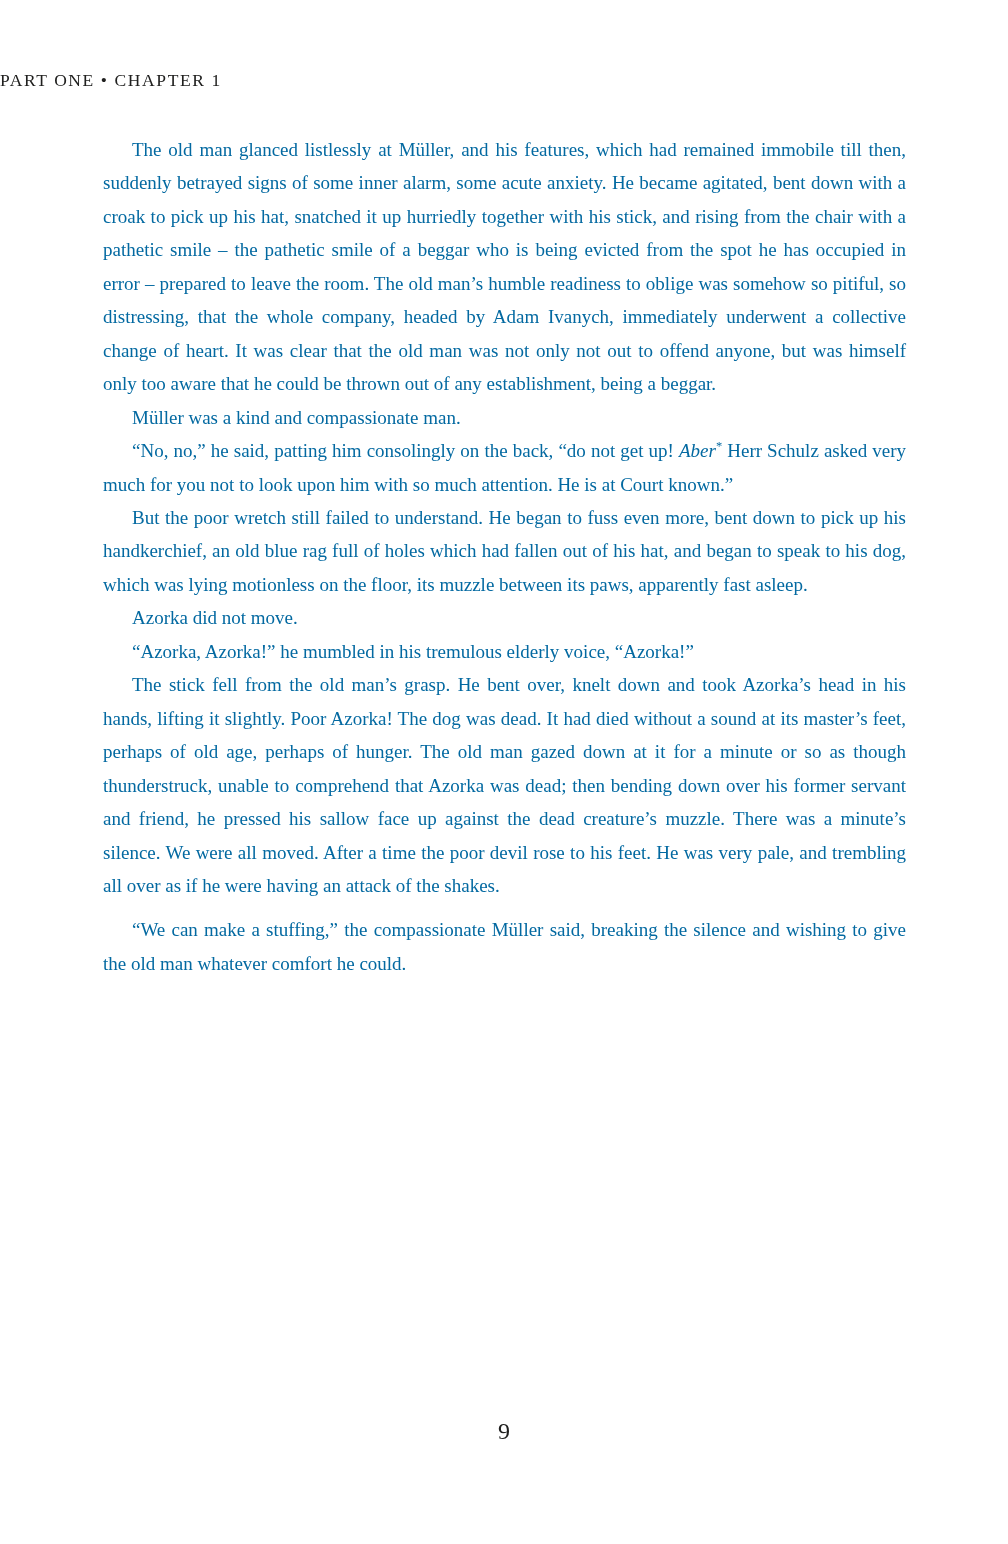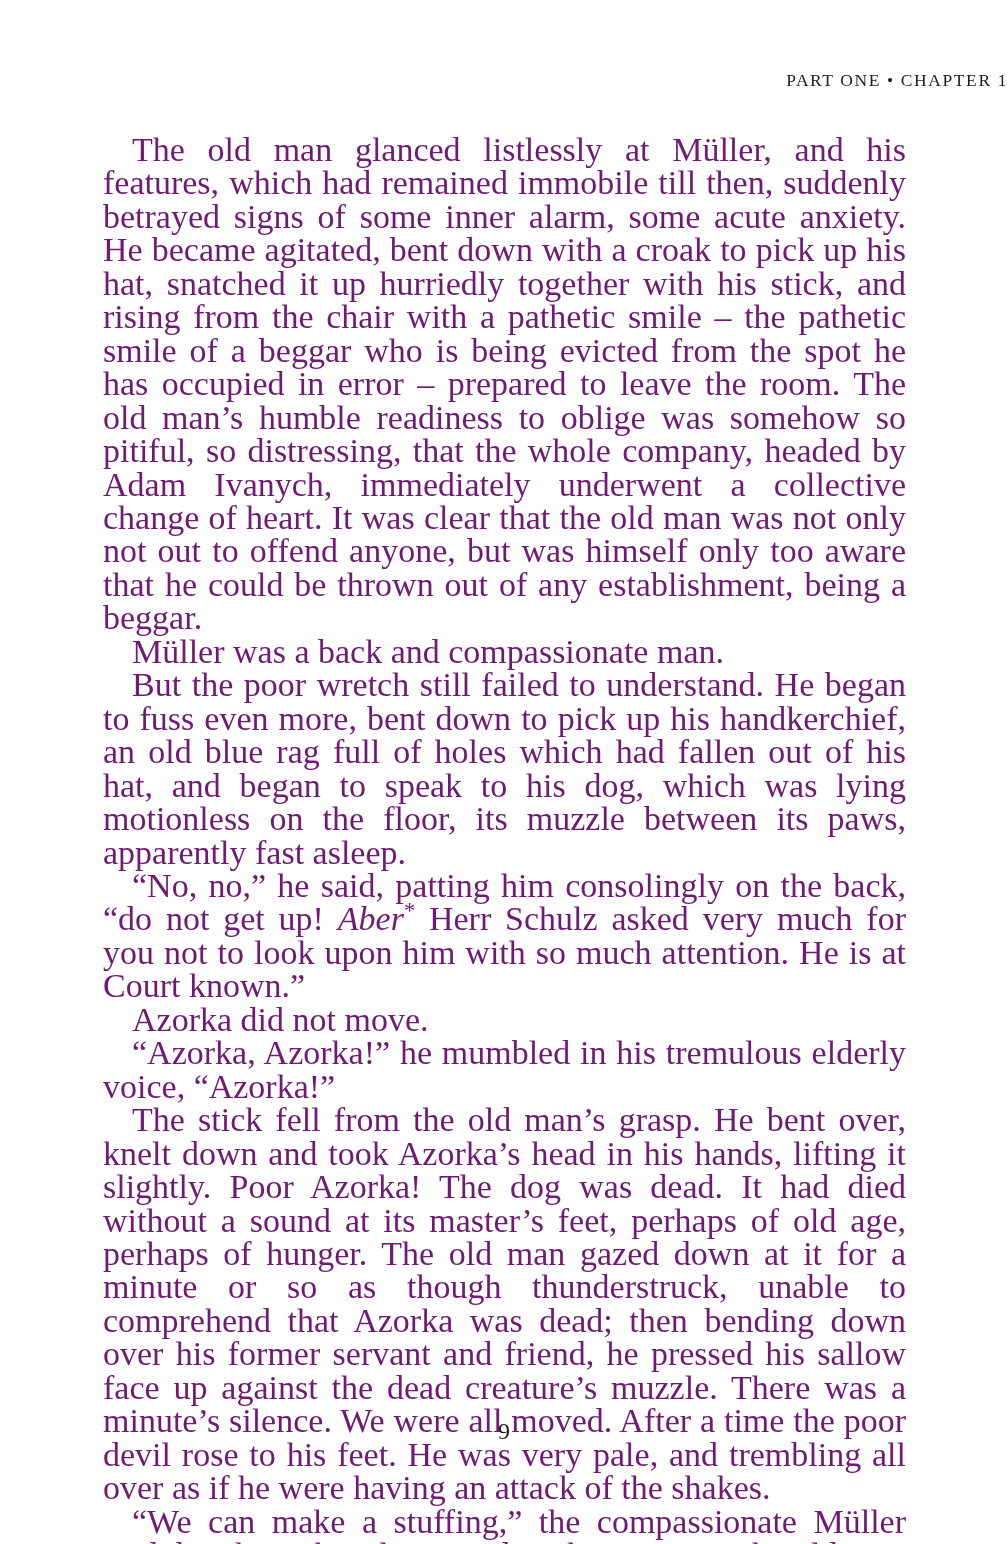--- a/index.html
+++ b/index.html
@@ -24,21 +24,21 @@
     height: 1544px;
     background: #ffffff;
   }
 
   
   .running-head {
     position: absolute;
     left: 0;
     top: 70px;
     width: 1008px;
-    text-align: right;
+    text-align: left;
     font-size: 17.5px;
     letter-spacing: 1.6px;
     color: #20201f;
     font-variant: small-caps;
     white-space: nowrap;
   }
   .running-head .rh-inner {
     display: inline-block;
   }
 
@@ -46,32 +46,33 @@
   .textblock {
     position: absolute;
     left: 103px;
     top: 133px;
     width: 803px;
   }
 
   .para {
     margin: 0;
     padding: 0;
-    font-size: 34px;
+    font-size: 19px;
     line-height: 33.45px;
     text-align: justify;
     text-justify: inter-word;
     text-indent: 29px;
-    color: #701a75;
+    color: #0369a1;
     -webkit-font-feature-settings: "liga" 1, "kern" 1;
     font-feature-settings: "liga" 1, "kern" 1;
     hyphens: none;
   }
   .para:last-child {
     text-align-last: left;
+    margin-top: 11px;
   }
 
   .it {
     font-style: italic;
   }
   .fnmark {
     font-size: 0.66em;
     vertical-align: super;
     line-height: 0;
     font-style: normal;
@@ -94,25 +95,25 @@
 <div class="page">
 
   <div class="running-head">
     <span class="rh-inner">PART ONE • CHAPTER 1</span>
   </div>
 
   <div class="textblock">
 
     <p class="para">The old man glanced listlessly at Müller, and his features, which had remained immobile till then, suddenly betrayed signs of some inner alarm, some acute anxiety. He became agitated, bent down with a croak to pick up his hat, snatched it up hurriedly together with his stick, and rising from the chair with a pathetic smile – the pathetic smile of a beggar who is being evicted from the spot he has occupied in error – prepared to leave the room. The old man’s humble readiness to oblige was somehow so pitiful, so distressing, that the whole company, headed by Adam Ivanych, immediately underwent a collective change of heart. It was clear that the old man was not only not out to offend anyone, but was himself only too aware that he could be thrown out of any establishment, being a beggar.</p>
 
-    <p class="para">Müller was a back and compassionate man.</p>
+    <p class="para">Müller was a kind and compassionate man.</p>
+
+    <p class="para"><span>“No, no,” he said, patting him consolingly on the back, “do not get up! </span><span class="it">Aber</span><span class="fnmark">*</span><span> Herr Schulz asked very much for you not to look upon him with so much attention. He is at Court known.”</span></p>
 
     <p class="para">But the poor wretch still failed to understand. He began to fuss even more, bent down to pick up his handkerchief, an old blue rag full of holes which had fallen out of his hat, and began to speak to his dog, which was lying motionless on the floor, its muzzle between its paws, apparently fast asleep.</p>
-
-    <p class="para"><span>“No, no,” he said, patting him consolingly on the back, “do not get up! </span><span class="it">Aber</span><span class="fnmark">*</span><span> Herr Schulz asked very much for you not to look upon him with so much attention. He is at Court known.”</span></p>
 
     <p class="para">Azorka did not move.</p>
 
     <p class="para">“Azorka, Azorka!” he mumbled in his tremulous elderly voice, “Azorka!”</p>
 
 
     <p class="para">The stick fell from the old man’s grasp. He bent over, knelt down and took Azorka’s head in his hands, lifting it slightly. Poor Azorka! The dog was dead. It had died without a sound at its master’s feet, perhaps of old age, perhaps of hunger. The old man gazed down at it for a minute or so as though thunderstruck, unable to comprehend that Azorka was dead; then bending down over his former servant and friend, he pressed his sallow face up against the dead creature’s muzzle. There was a minute’s silence. We were all moved. After a time the poor devil rose to his feet. He was very pale, and trembling all over as if he were having an attack of the shakes.</p>
 
     <p class="para">“We can make a stuffing,” the compassionate Müller said, breaking the silence and wishing to give the old man whatever comfort he could.</p>
 

